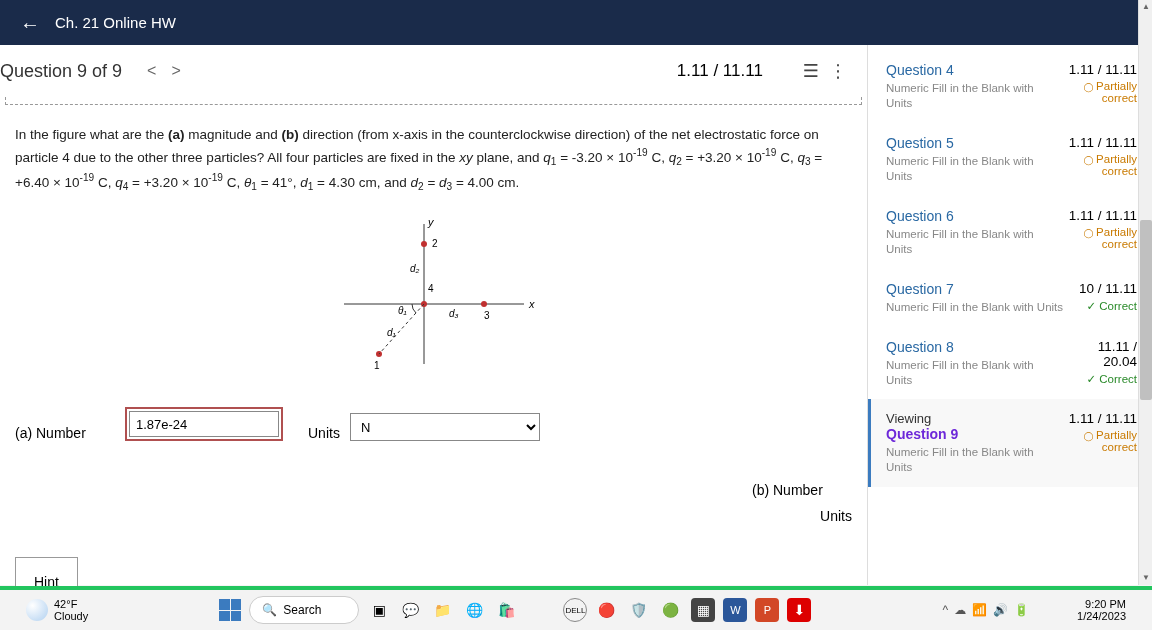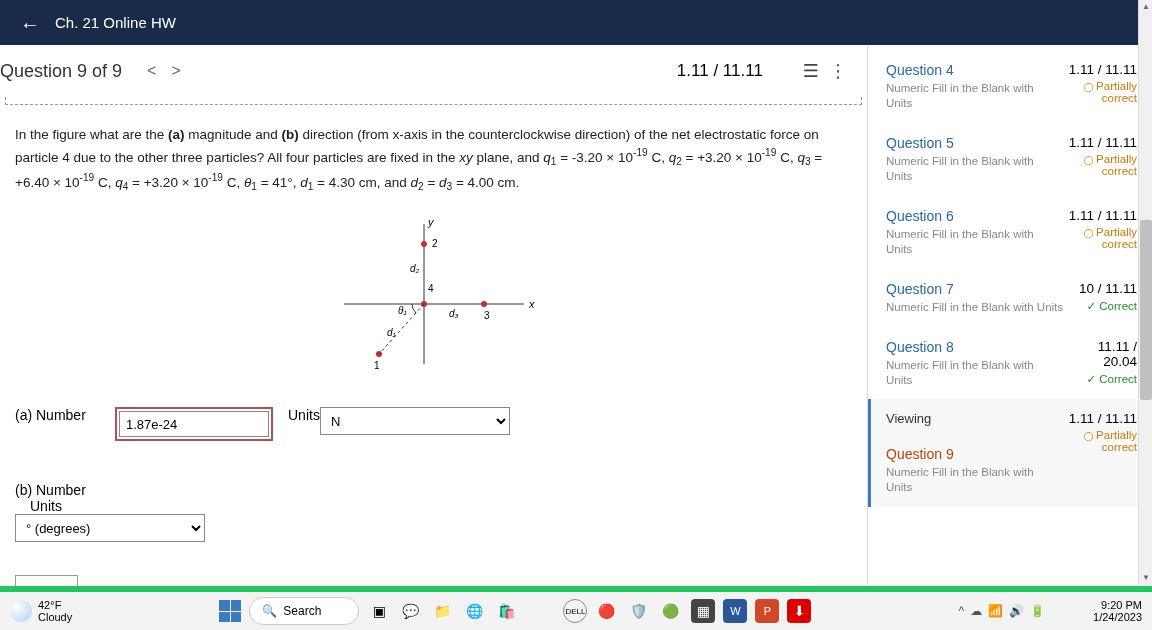--- a/index.html
+++ b/index.html
@@ -12,46 +12,46 @@
 .qheader { display: flex; align-items: center; padding: 15px 20px 10px 0; }
 .qtitle { font-size: 18px; color: #333; }
 .qnav { display: flex; gap: 15px; margin-left: 25px; font-size: 16px; color: #666; }
 .qnav span { cursor: pointer; }
 .score-top { margin-left: auto; margin-right: 30px; font-size: 17px; }
 .icon-list, .icon-dots { font-size: 18px; margin-left: 10px; cursor: pointer; color: #444; }
 .dashed-box { margin: 5px 5px 15px 5px; border: 1px dashed #999; border-top: none; height: 8px; color: #888; font-size: 10px; }
 .problem-text { padding: 5px 15px 10px 15px; font-size: 13.5px; color: #222; line-height: 1.5; }
 .figure-area { display: flex; justify-content: center; padding: 10px 0 25px 0; }
 .figure-svg { }
-.answer-row { display: flex; align-items: flex-start; padding: 8px 15px; }
+.answer-row { display: flex; align-items: flex-end; padding: 8px 15px; gap: 10px; }
 .part-label { font-size: 14px; width: 100px; }
 .input-outer { border: 2px solid #b05050; padding: 2px; }
 .input-field { width: 150px; height: 26px; border: 1px solid #888; padding: 0 6px; font-size: 13px; }
 .units-label { font-size: 14px; margin-left: 15px; }
 .units-select { width: 190px; height: 28px; border: 1px solid #888; padding: 0 6px; font-size: 13px; background: white; }
 .hint-btn { margin: 25px 0 0 15px; padding: 16px 18px; border: 1px solid #999; background: white; font-size: 14px; cursor: pointer; }
 .sidebar { width: 285px; border-left: 1px solid #ddd; overflow: hidden; padding-top: 5px; }
 .sq-item { padding: 12px 15px; display: flex; justify-content: space-between; border-left: 3px solid transparent; }
 .sq-item.active { border-left: 3px solid #3b7bbf; background: #f8f8f8; }
 .sq-left { }
 .sq-title { color: #2968a3; font-size: 14px; margin-bottom: 3px; cursor: pointer; }
-.sq-title.viewing { color: #c2410c; font-weight: normal; margin-top: 20px; }
+.sq-title.viewing { color: #6d28d9; font-weight: bold; }
 .sq-sub { color: #888; font-size: 11.5px; line-height: 1.3; }
 .sq-right { text-align: right; }
 .sq-score { font-size: 13.5px; margin-bottom: 3px; }
 .sq-status { font-size: 11.5px; }
 .partial { color: #c97a00; }
 .partial::before { content: "◯ "; font-size: 9px; }
 .correct { color: #2a8a2a; }
 .correct::before { content: "✓ "; }
 .viewing-label { color: #333; font-size: 13px; }
 .scrollbar-right { position: absolute; right: 0; top: 0; width: 14px; height: 585px; background: #f0f0f0; border-left: 1px solid #ddd; }
 .scroll-arrow { width: 14px; height: 14px; background: #f0f0f0; font-size: 8px; text-align: center; line-height: 14px; color: #666; cursor: pointer; }
 .scroll-thumb { position: absolute; top: 220px; width: 12px; left: 1px; height: 180px; background: #c0c0c0; border-radius: 2px; }
-.taskbar { position: absolute; bottom: 0; left: 0; right: 0; height: 44px; background: #f3f3f3; border-top: 6px solid #22c55e; display: flex; align-items: center; padding: 0 10px; }
+.taskbar { position: absolute; bottom: 0; left: 0; right: 0; height: 44px; background: #f3f3f3; border-top: 4px solid #22c55e; display: flex; align-items: center; padding: 0 26px; }
 .weather { display: flex; align-items: center; gap: 6px; font-size: 11px; margin-right: auto; }
 .weather-icon { width: 22px; height: 22px; background: radial-gradient(circle at 30% 30%, #fff, #b0d0f0); border-radius: 50%; }
 .weather-text { line-height: 1.1; }
 .task-center { display: flex; align-items: center; gap: 8px; }
 .win-icon { width: 22px; height: 22px; display: grid; grid-template-columns: 1fr 1fr; gap: 1px; cursor: pointer; }
 .win-icon div { background: #3b7bbf; }
 .search-box { display: flex; align-items: center; gap: 6px; background: white; border: 1px solid #ccc; border-radius: 15px; padding: 3px 12px; font-size: 12px; width: 110px; height: 28px; }
 .task-icon { width: 24px; height: 24px; border-radius: 4px; display: flex; align-items: center; justify-content: center; font-size: 14px; cursor: pointer; }
 .tray { margin-left: auto; display: flex; align-items: center; gap: 8px; font-size: 11px; }
 .tray-icons { display: flex; gap: 6px; color: #555; font-size: 12px; }
@@ -109,21 +109,20 @@
     <div class="answer-row">
       <span class="part-label">(a)   Number</span>
       <span class="input-outer"><input class="input-field" value="1.87e-24" style=""></span>
       <span class="units-label">Units</span>
       <select class="units-select"><option>N</option></select>
     </div>
 
     <div class="answer-row" style="margin-top:25px;flex-direction:column;">
       <span class="part-label">(b)   Number</span>
       <span class="units-label">Units</span>
-      <select class="units-select"><option>° (degrees)</option></select>
     </div>
 
     <button class="hint-btn">Hint</button>
   </div>
 
   <div class="sidebar" id="sidebar">
       <div class="sq-item">
         <div class="sq-left">
           <div class="sq-title">Question 4</div>
           <div class="sq-sub">Numeric Fill in the Blank with Units</div>

